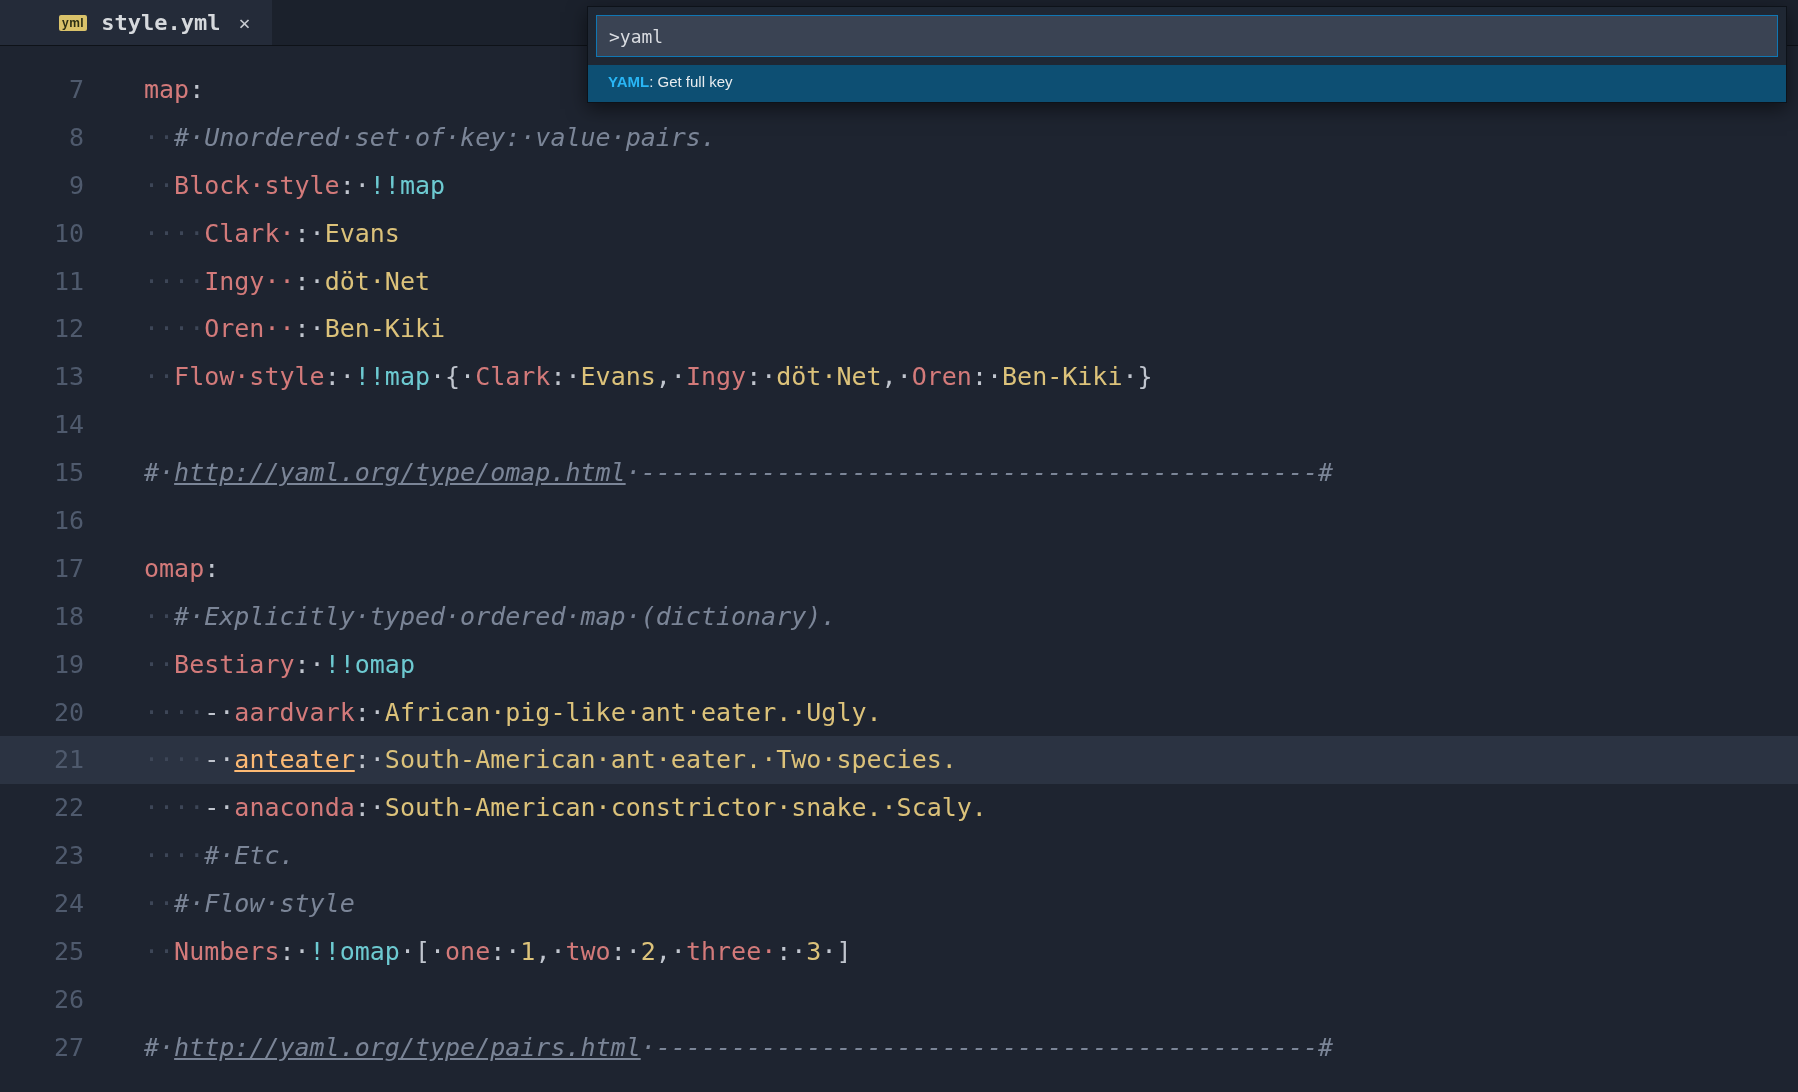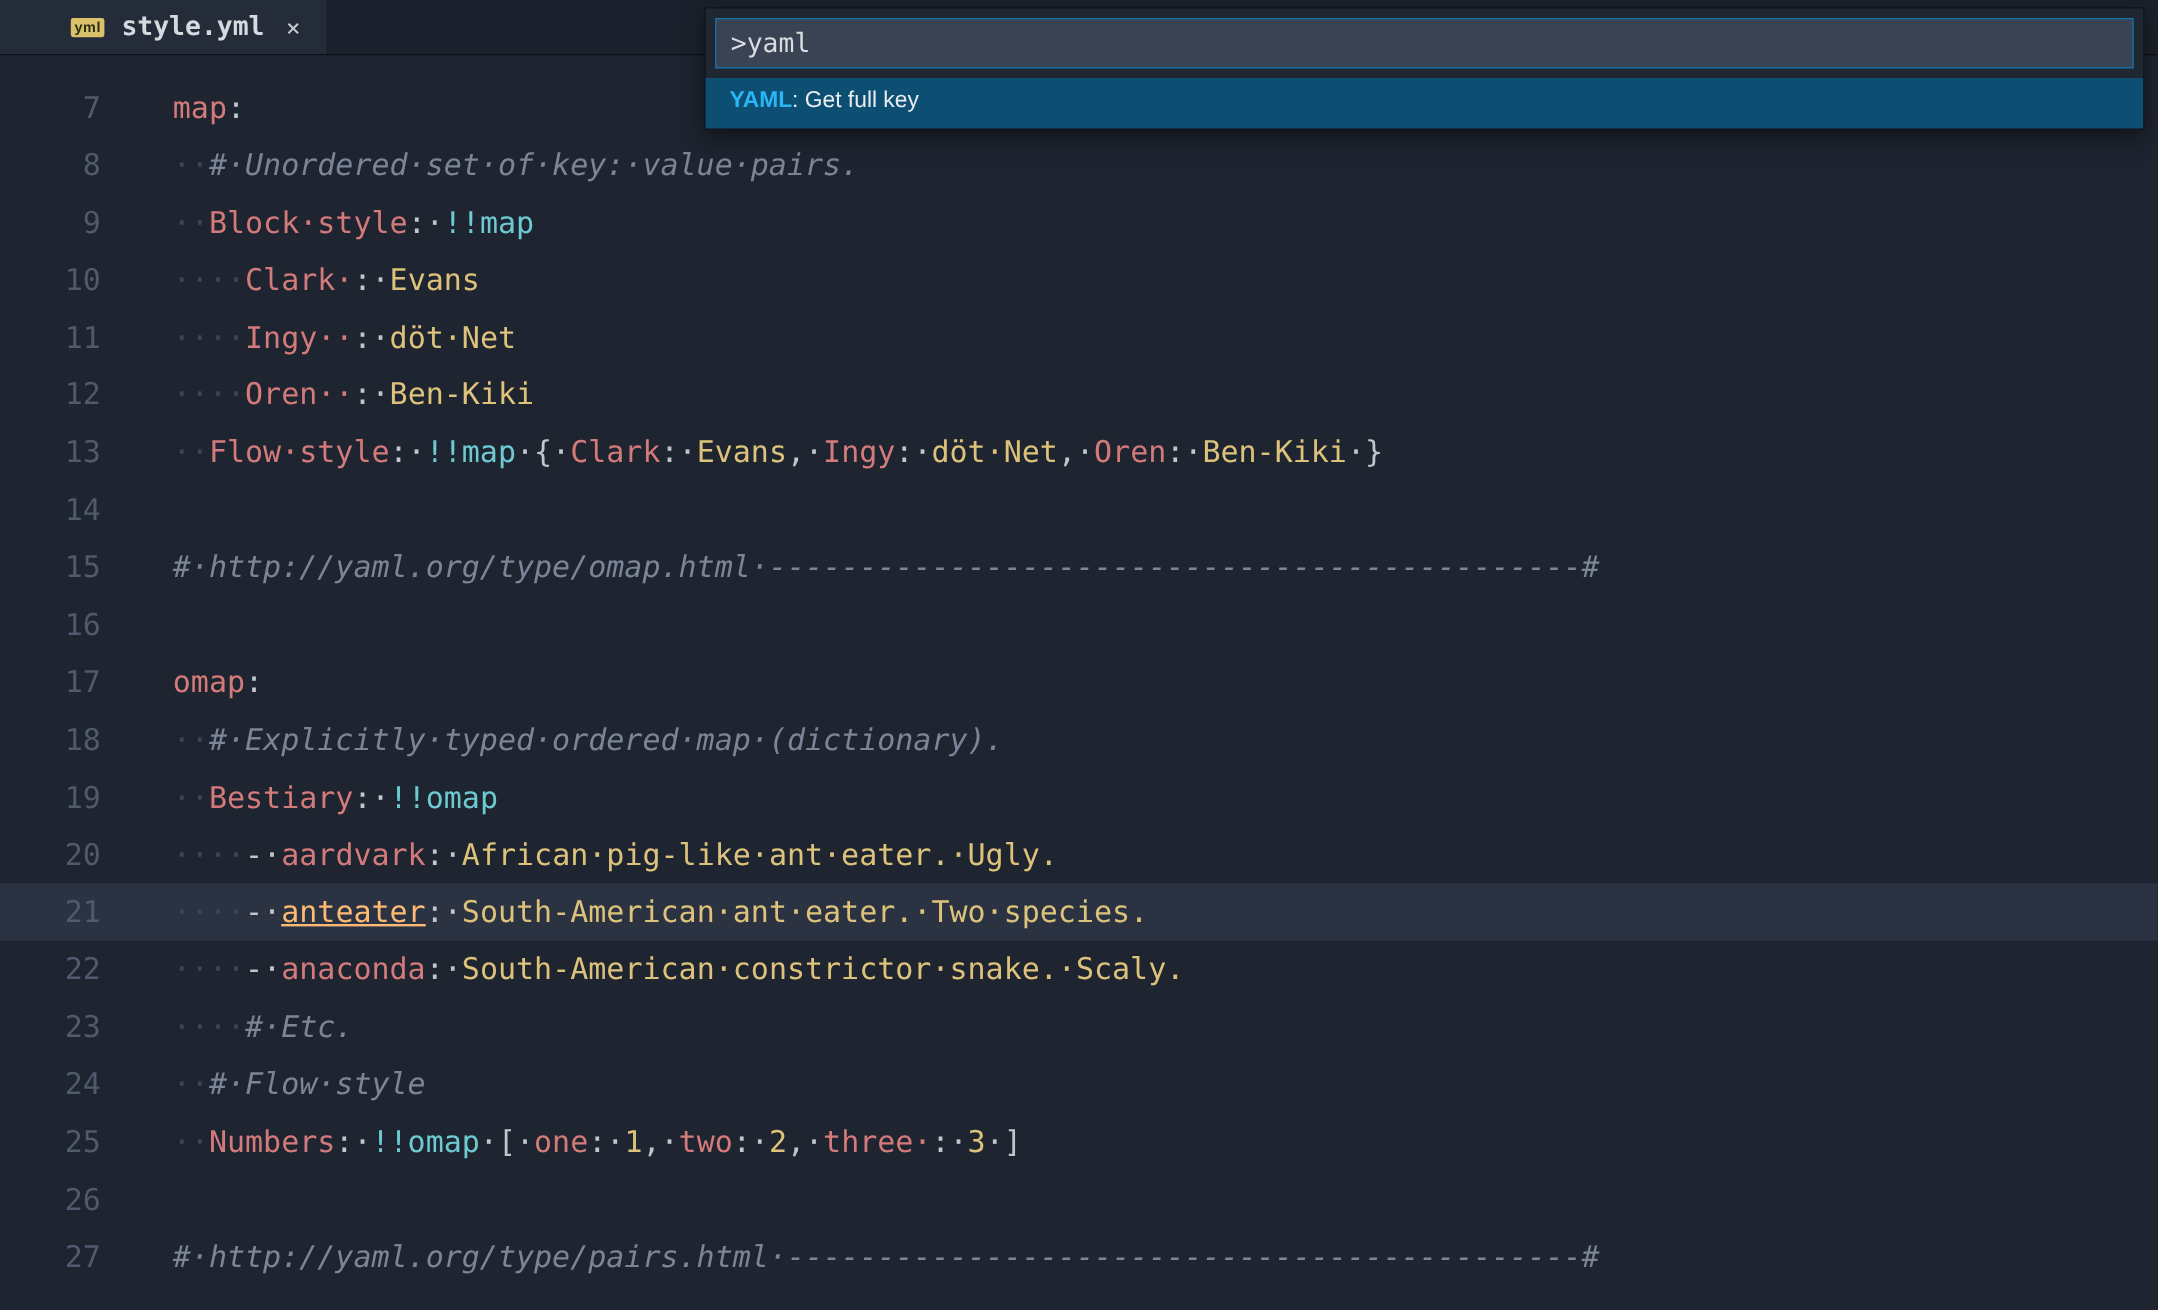--- a/index.html
+++ b/index.html
@@ -64,29 +64,29 @@
     box-shadow:0 6px 18px rgba(0,0,0,0.5);
   }
   .palette-input {
     width:calc(100% - 16px);
     margin:8px;
     height:42px;
     border:1px solid #1077b4;
     background:#3a4353;
     color:#d9dce1;
     font-family:inherit;
-    font-size:22px;
+    font-size:18px;
     padding:0 12px;
     outline:none;
   }
   .palette-item {
     padding:8px 20px 12px 20px;
     background:#0d4f73;
     font-family:-apple-system,BlinkMacSystemFont,"Segoe UI",sans-serif;
-    font-size:19px;
+    font-size:15px;
     color:#e8ecef;
   }
   .palette-item .hl { color:#29b6f6; font-weight:600; }
 
   
   .editor {
     position:absolute;
     top:66px;
     left:0;
     right:0;
@@ -107,21 +107,21 @@
   }
   .code { padding-left:36px; }
   
   .ws   { color:#3d4657; }   
   .key  { color:#d37a7a; }   
   .pun  { color:#c0c5ce; }   
   .tag  { color:#6dcad1; }   
   .str  { color:#dcc27a; }   
   .cmt  { color:#7b8597; font-style:italic;text-align:center; } 
   .dash { color:#7b8597; font-style:italic; text-decoration:none; }
-  .link { color:#7b8597; font-style:italic; }
+  .link { color:#7b8597; font-style:italic; text-decoration:underline; }
   .keyu { color:#fdba74; text-decoration:underline; }
 </style>
 </head>
 <body>
 
 <div class="tab-bar">
   <div class="tab">
     <span class="yml-badge">yml</span>
     <span class="tab-title">style.yml</span>
     <span class="close">×</span>

